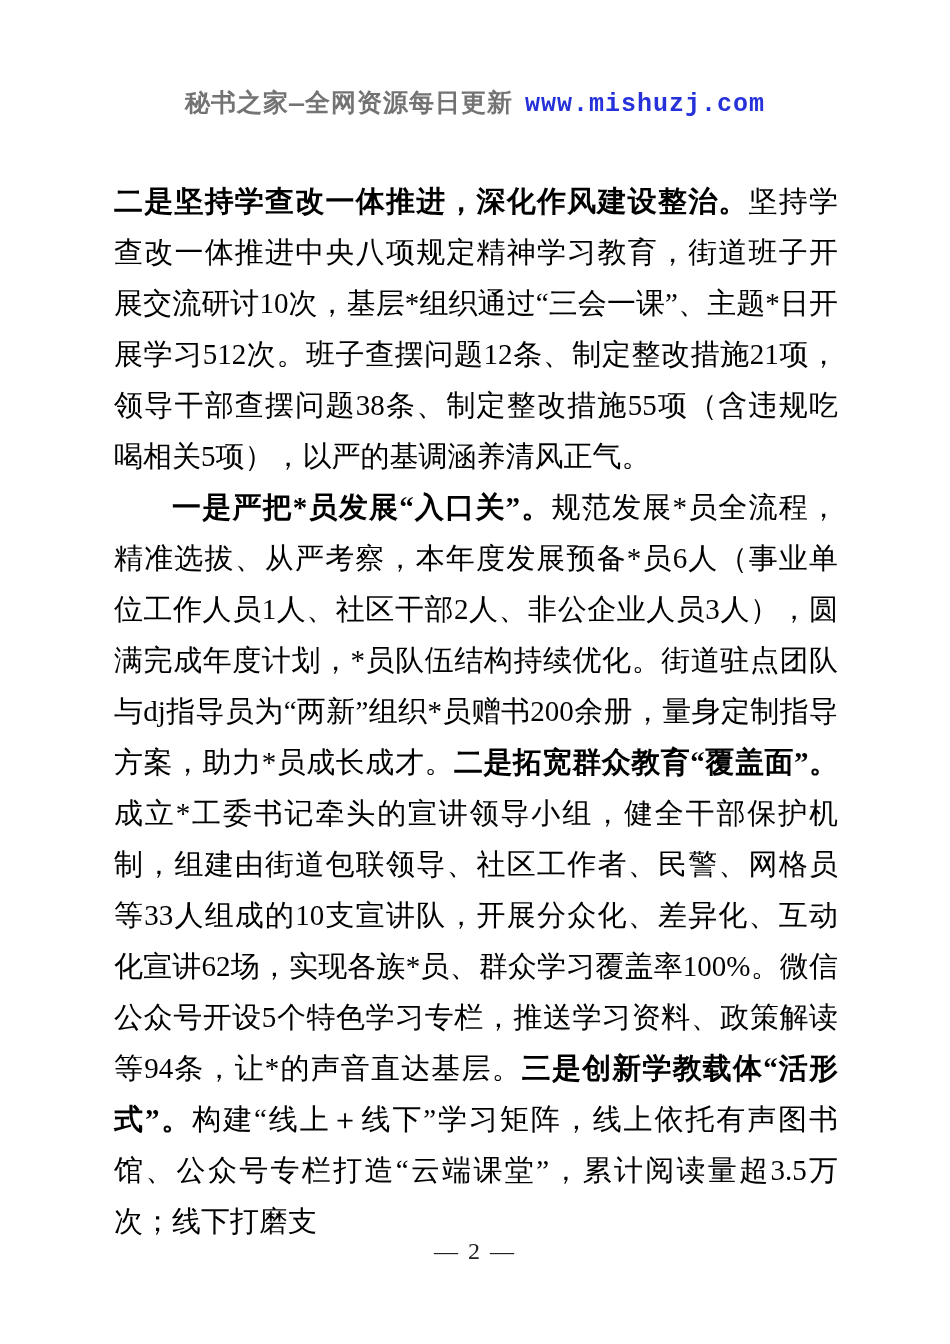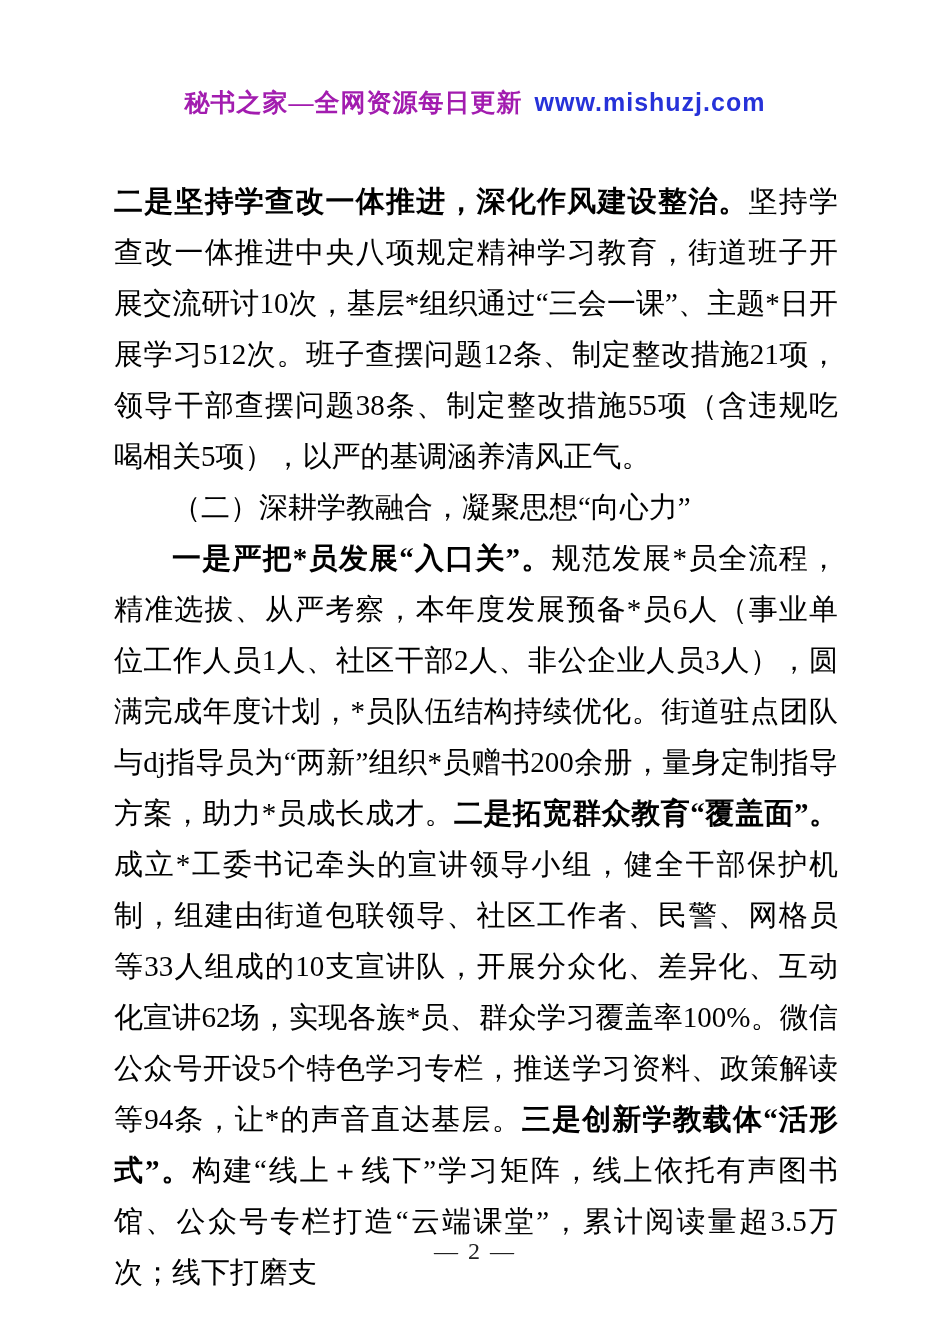--- a/index.html
+++ b/index.html
@@ -24,21 +24,21 @@
     text-align: center;
     font-size: 25px;
     font-weight: bold;
     letter-spacing: 1px;
     white-space: nowrap;
   }
   .site-header .brand { }
   .site-header .url {
     margin-left: 12px;
     text-decoration: none;
-    font-family: Liberation Sans, sans-serif;
+    font-family: Liberation Mono, monospace;
   }
   .doc-body {
     position: absolute;
     top: 176px;
     left: 114px;
     width: 724px;
     font-size: 29px;
     line-height: 51px;
     text-align: justify;
     text-justify: inter-ideograph;
@@ -66,28 +66,27 @@
     color: #222222;
     letter-spacing: 2px;
   }
 </style>
 </head>
 <body>
 
 <div class="page">
 
   <div class="site-header">
-    <span class="brand" style="color: #a21caf;">秘书之家—全网资源每日更新</span><span class="url" style="color: rgb(38, 50, 217);">www.mishuzj.com</span>
+    <span class="brand" style="color: #737373; font-family: Liberation Mono, monospace;">秘书之家—全网资源每日更新</span><span class="url" style="color: rgb(38, 50, 217);">www.mishuzj.com</span>
   </div>
 
   <div class="doc-body">
 
     <p class="para"><span class="seg-bold">二是坚持学查改一体推进，深化作风建设整治。</span><span class="seg-regular">坚持学查改一体推进中央八项规定精神学习教育，街道班子开展交流研讨10次，基层*组织通过“三会一课”、主题*日开展学习512次。班子查摆问题12条、制定整改措施21项，领导干部查摆问题38条、制定整改措施55项（含违规吃喝相关5项），以严的基调涵养清风正气。</span></p>
 
-    <p class="para indent"><span class="seg-regular">（二）深耕学教融合，凝聚思想“向心力”</span></p>
 
     <p class="para indent"><span class="seg-bold">一是严把*员发展“入口关”。</span><span class="seg-regular">规范发展*员全流程，精准选拔、从严考察，本年度发展预备*员6人（事业单位工作人员1人、社区干部2人、非公企业人员3人），圆满完成年度计划，*员队伍结构持续优化。街道驻点团队与dj指导员为“两新”组织*员赠书200余册，量身定制指导方案，助力*员成长成才。</span><span class="seg-bold">二是拓宽群众教育“覆盖面”。</span><span class="seg-regular">成立*工委书记牵头的宣讲领导小组，健全干部保护机制，组建由街道包联领导、社区工作者、民警、网格员等33人组成的10支宣讲队，开展分众化、差异化、互动化宣讲62场，实现各族*员、群众学习覆盖率100%。微信公众号开设5个特色学习专栏，推送学习资料、政策解读等94条，让*的声音直达基层。</span><span class="seg-bold">三是创新学教载体“活形式”。</span><span class="seg-regular">构建“线上＋线下”学习矩阵，线上依托有声图书馆、公众号专栏打造“云端课堂”，累计阅读量超3.5万次；线下打磨支</span></p>
 
   </div>
 
   <div class="page-footer">
     <span>— 2 —</span>
   </div>
 
 </div>

